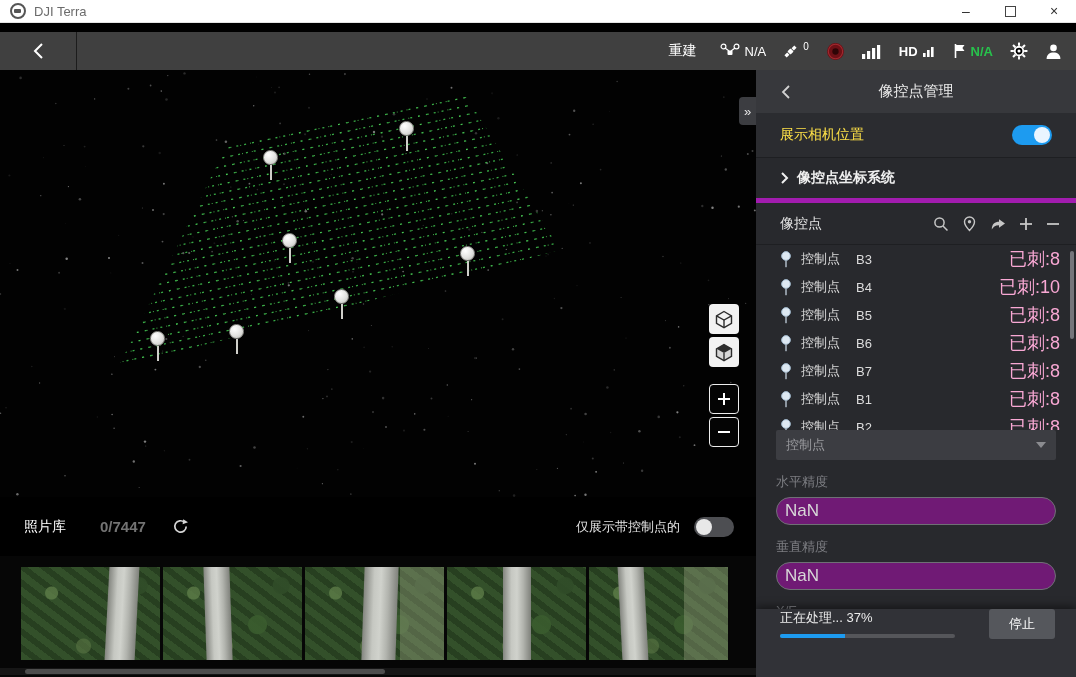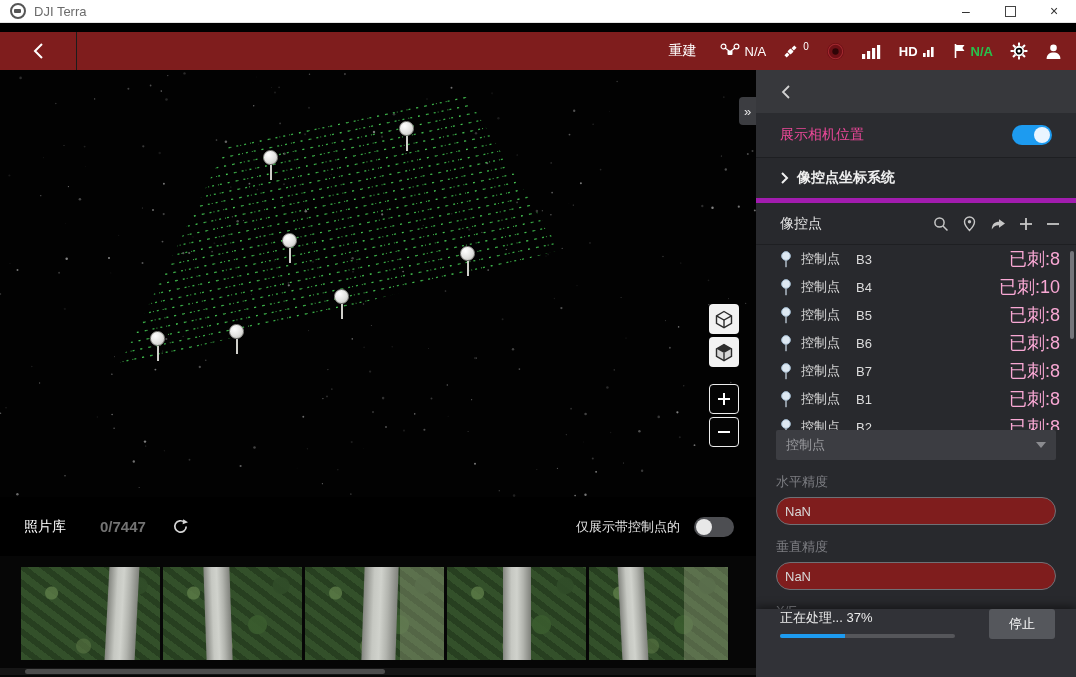--- a/index.html
+++ b/index.html
@@ -8,21 +8,21 @@
   
   .titlebar{position:absolute;left:0;top:0;width:1076px;height:23px;background:#ffffff;border-bottom:1px solid #e3e3e3;display:flex;align-items:center;box-sizing:border-box;}
   .tb-logo{width:16px;height:16px;border-radius:50%;border:2px solid #555;box-sizing:border-box;margin:0 8px 0 10px;position:relative;}
   .tb-logo::after{content:"";position:absolute;left:2px;top:4px;width:7px;height:4px;background:#555;border-radius:1px;}
   .tb-title{font-size:13px;color:#6b6b6b;}
   .tb-controls{margin-left:auto;display:flex;align-items:center;height:100%;}
   .tb-btn{width:44px;height:100%;display:flex;align-items:center;justify-content:center;font-size:14px;color:#333;cursor:pointer;}
   .tb-sq{width:9px;height:9px;border:1px solid #444;}
 
   
-  .toolbar{position:absolute;left:0;top:32px;width:1076px;height:38px;background:#7f1d1d;display:flex;align-items:flex-start;}
+  .toolbar{position:absolute;left:0;top:32px;width:1076px;height:38px;background:#404040;display:flex;align-items:flex-start;}
   .tool-back{width:76px;height:100%;display:flex;align-items:center;justify-content:center;border-right:1px solid #1c1c1c;cursor:pointer;}
   .tool-right{margin-left:auto;margin-right:14px;display:flex;align-items:center;gap:17px;height:100%;}
   .tool-item{display:flex;align-items:center;gap:5px;color:#fff;font-size:13px;}
   .rebuild{font-size:14px;color:#fff;margin-right:6px;cursor:pointer;}
   .sat-count{font-size:10px;color:#fff;position:relative;top:-5px;}
   .hd-text{font-weight:bold;font-size:13px;color:#fff;}
   .rtk-na{color:#27c24c;font-size:13px;font-weight:bold;}
 
   
   .leftcol{position:absolute;left:0;top:70px;width:756px;height:607px;background:#000;}
@@ -73,21 +73,21 @@
   .thumb:nth-child(3)::after,.thumb:nth-child(5)::after{content:"";position:absolute;right:0;top:0;bottom:0;width:32%;background:rgba(168,176,142,.35);}
   .hscroll{position:absolute;left:0;bottom:2px;width:756px;height:7px;background:#161616;}
   .hscroll .hthumb{position:absolute;left:25px;top:1px;width:360px;height:5px;background:#4d4d4d;border-radius:3px;cursor:pointer;}
 
   
   .panel{position:absolute;left:756px;top:70px;width:320px;height:607px;background:#28292d;overflow:hidden;}
   .panel-header{height:43px;background:#37383c;display:flex;align-items:center;position:relative;}
   .panel-back{position:absolute;left:24px;display:flex;cursor:pointer;}
   .panel-title{width:100%;text-align:center;color:#eaeaea;font-size:15px;}
   .row-camera{height:44px;display:flex;align-items:center;background:#2b2c30;border-bottom:1px solid #1e1f22;}
-  .row-camera .lbl{color:#ec4899;font-size:14px;margin-left:24px;}
+  .row-camera .lbl{color:#fde047;font-size:14px;margin-left:24px;}
   .row-camera .toggle{margin-left:auto;margin-right:24px;}
   .row-coord{height:40px;display:flex;align-items:center;border-bottom:5px solid #a21caf;cursor:pointer;}
   .row-coord .chev{margin-left:24px;display:flex;}
   .row-coord .lbl{color:#f0f0f0;font-size:14px;font-weight:bold;margin-left:8px;}
   .row-gcptools{height:41px;display:flex;align-items:center;border-bottom:1px solid #1e1f22;}
   .row-gcptools .lbl{color:#e4e4e4;font-size:14px;margin-left:24px;}
   .gcp-icons{margin-left:auto;margin-right:16px;display:flex;align-items:center;gap:13px;}
   .gcp-icons .ic{display:flex;cursor:pointer;}
 
   .gcp-list{height:185px;overflow:hidden;position:relative;}
@@ -95,21 +95,21 @@
   .gcp-row svg{flex:none;}
   .gcp-name{color:#dcdcdc;font-size:13px;margin-left:9px;}
   .gcp-id{color:#dcdcdc;font-size:13px;margin-left:16px;}
   .gcp-marked{margin-left:auto;color:#f9a8d4;font-size:18px;}
   .vscroll{position:absolute;right:2px;top:6px;width:4px;height:88px;background:#75767b;border-radius:2px;cursor:pointer;}
 
   .field-label{margin:10px 20px 6px;font-size:13px;color:#7d7e83;}
   .dropdown{margin:0 20px;height:30px;background:#3c3d42;border-radius:2px;display:flex;align-items:center;padding:0 10px;cursor:pointer;}
   .dropdown .val{color:#9a9b9f;font-size:13px;}
   .caret{margin-left:auto;width:0;height:0;border-left:5px solid transparent;border-right:5px solid transparent;border-top:6px solid #8b8c90;}
-  .textfield{display:block;margin:0 20px;width:calc(100% - 40px);height:28px;background:#7f1d1d;border:1px solid #6f7075;border-radius:14px;color:#d8d8d8;font-size:13px;padding:0 8px;box-sizing:border-box;font-family:inherit;outline:none;}
+  .textfield{display:block;margin:0 20px;width:calc(100% - 40px);height:28px;background:#701a75;border:1px solid #6f7075;border-radius:14px;color:#d8d8d8;font-size:17px;padding:0 8px;box-sizing:border-box;font-family:inherit;outline:none;}
   .fl-tight{margin-top:13px;}
 
   .panel-bottom{position:absolute;left:0;right:0;bottom:0;height:68px;background:#313237;box-shadow:0 -3px 8px rgba(0,0,0,.45);display:flex;align-items:flex-start;}
   .pb-left{margin-left:24px;}
   .prog-label{color:#ececec;font-size:13px;}
   .prog-track{margin-top:7px;width:175px;height:4px;background:#55565a;border-radius:2px;overflow:hidden;}
   .prog-fill{height:100%;background:#1d9bf0;}
   .stop-btn{margin-left:auto;margin-right:21px;width:66px;height:30px;background:#55575c;border:none;border-radius:3px;color:#fff;font-size:13px;cursor:pointer;font-family:inherit;}
 </style>
 </head>
@@ -622,20 +622,21 @@
     </div>
   </div>
 
   <div class="panel">
     <div class="panel-header">
       <span class="panel-back">
         <svg width="11" height="16" viewBox="0 0 11 16">
             <polyline points="9,2 3,8 9,14" fill="none" stroke="#d2d2d2" stroke-width="1.8"></polyline>
           </svg>
       </span>
+      <div class="panel-title">像控点管理</div>
     </div>
 
     <div class="row-camera">
       <span class="lbl">展示相机位置</span>
       <div class="toggle on">
           <div class="knob"></div>
         </div>
     </div>
 
     <div class="row-coord">

